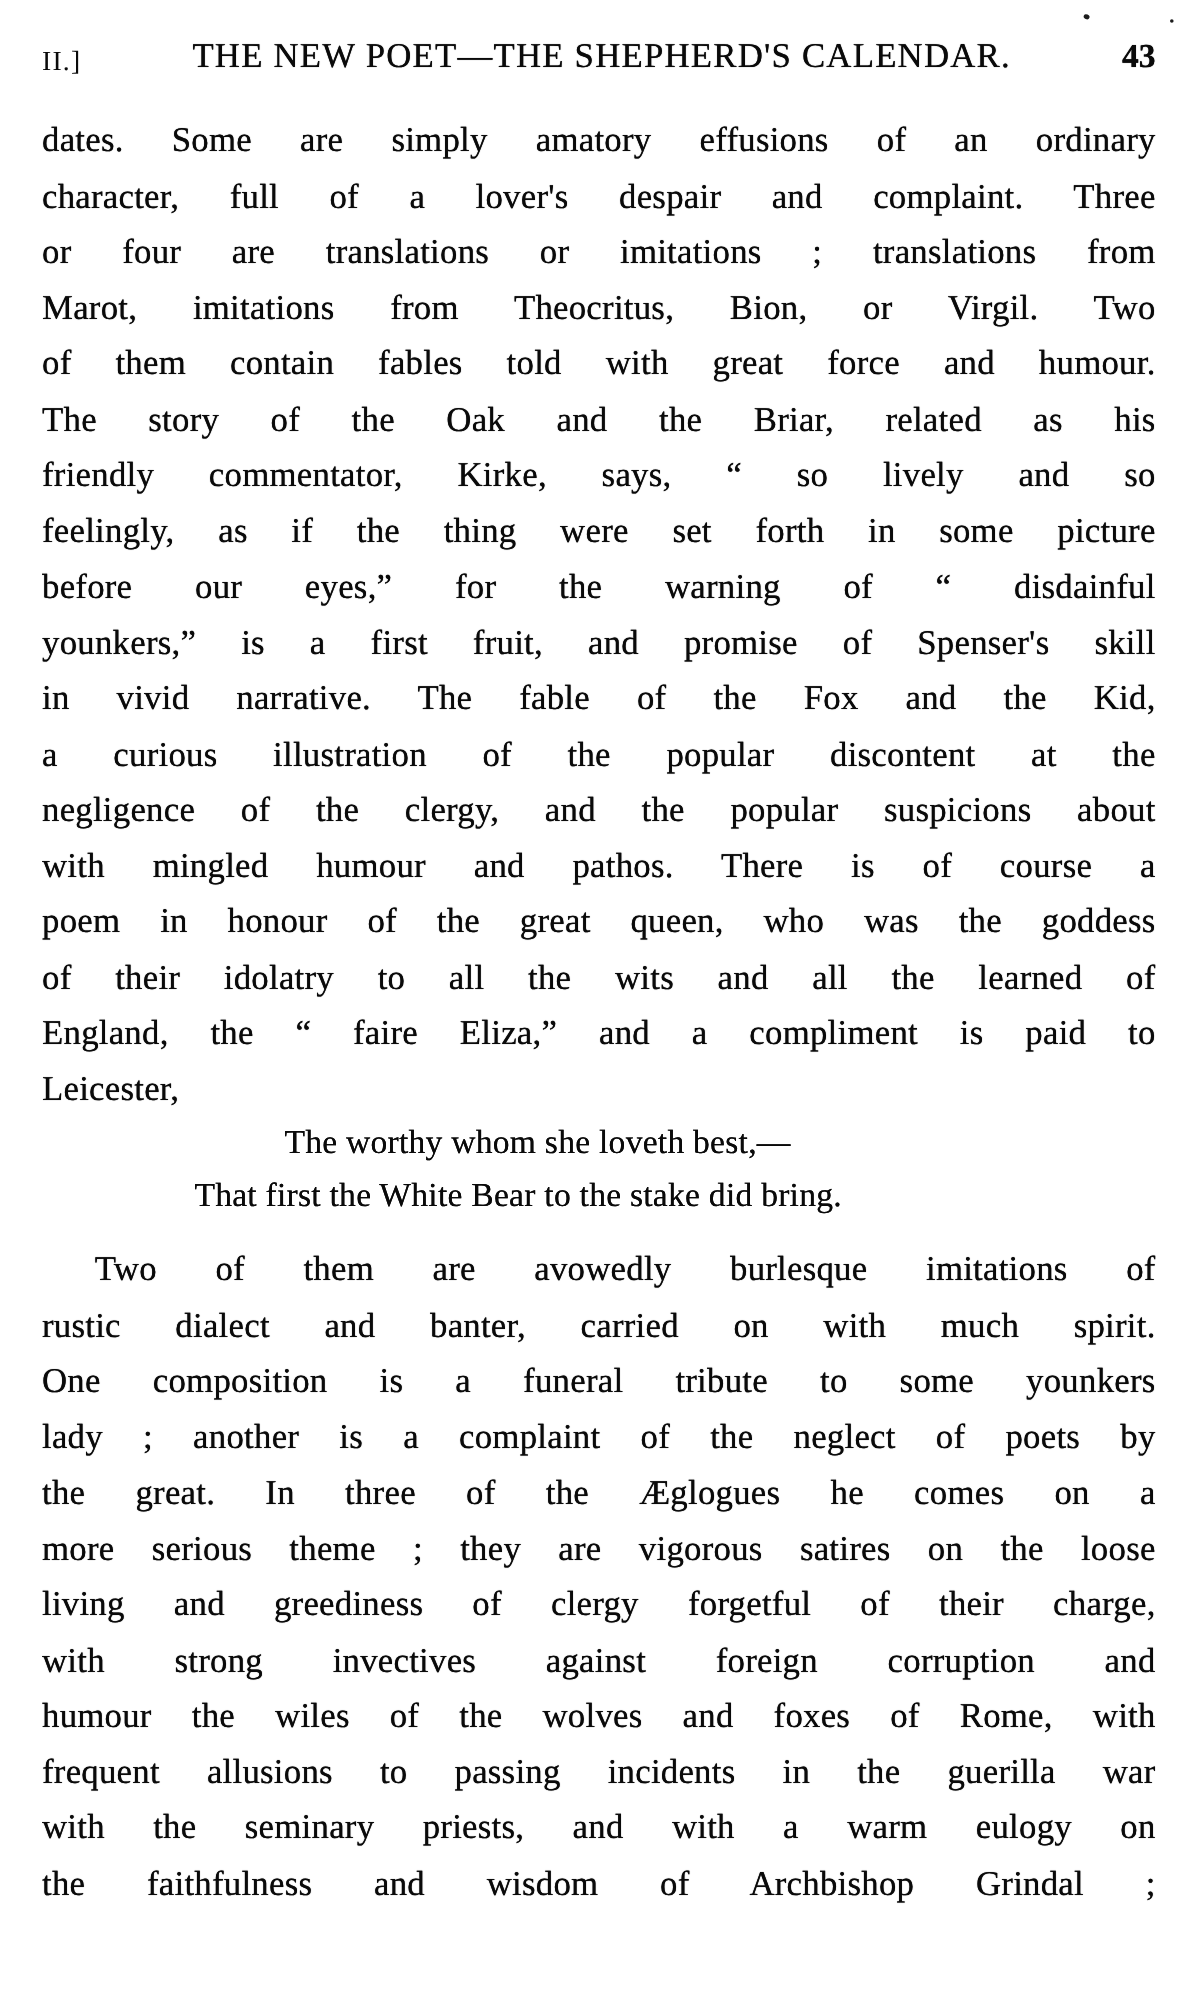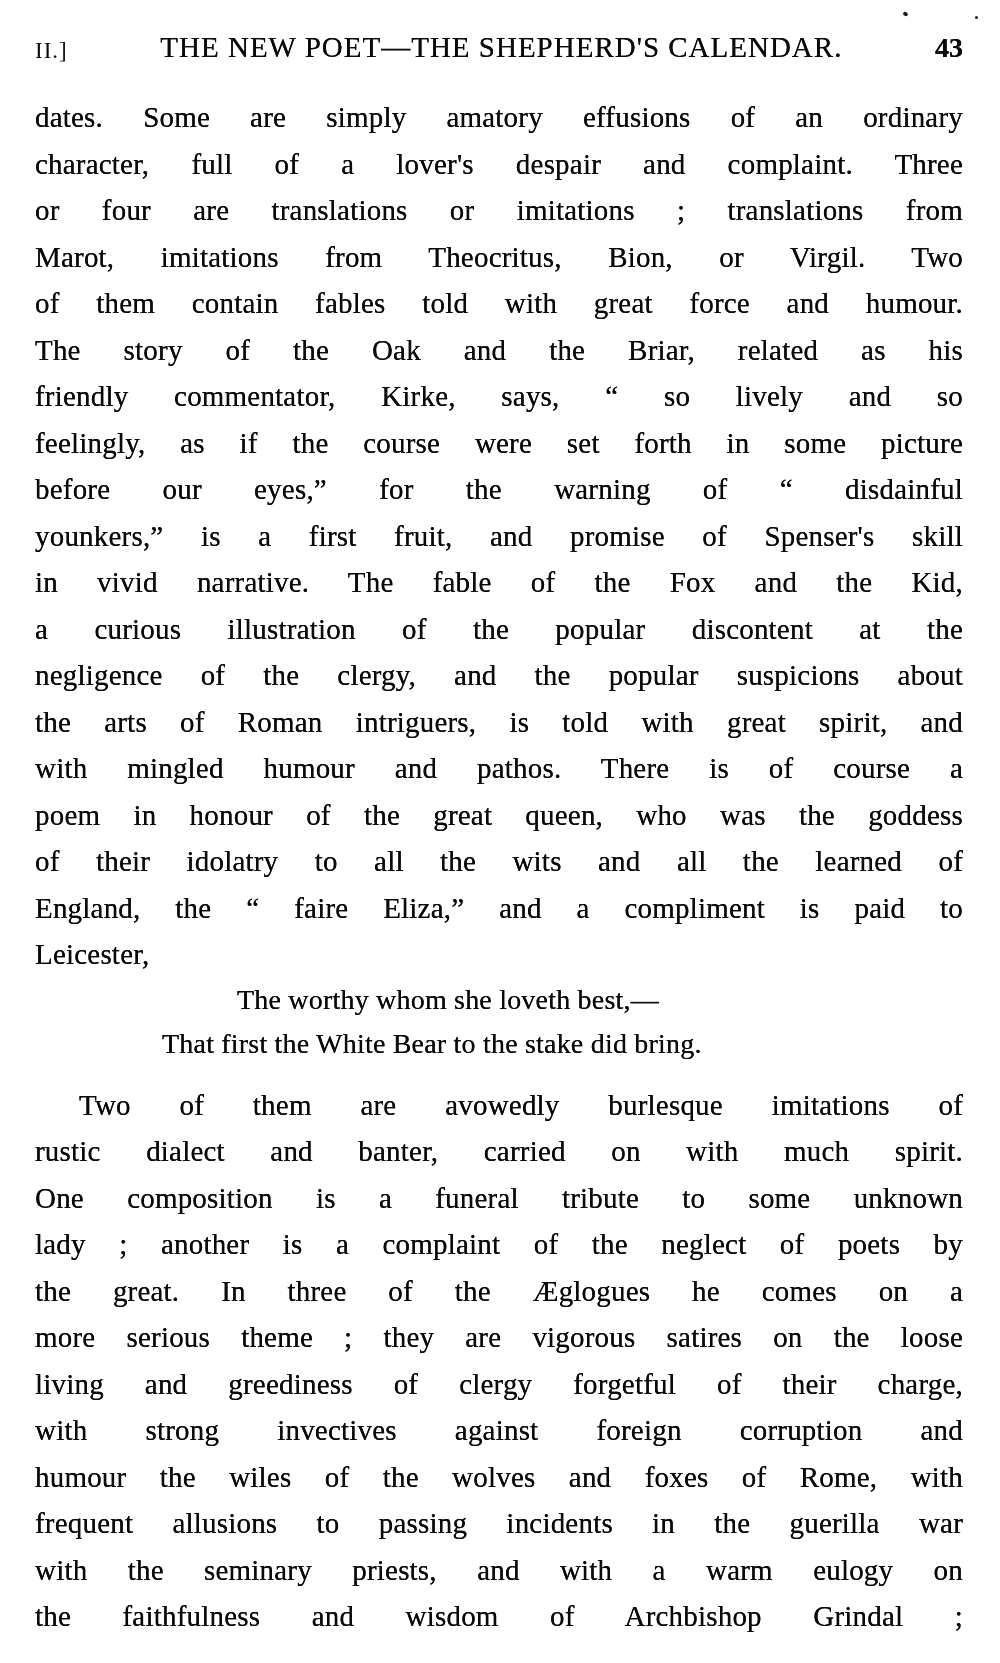--- a/index.html
+++ b/index.html
@@ -102,43 +102,42 @@
   </div>
 
   <div class="para endplain">
       <div class="jline">dates.  Some are simply amatory effusions of an ordinary</div>
       <div class="jline">character, full of a lover's despair and complaint.  Three</div>
       <div class="jline">or four are translations or imitations ;  translations from</div>
       <div class="jline">Marot, imitations from Theocritus, Bion, or Virgil.  Two</div>
       <div class="jline">of them contain fables told with great force and humour.</div>
       <div class="jline">The story of the Oak and the Briar, related as his</div>
       <div class="jline">friendly commentator, Kirke, says, “ so lively and so</div>
-      <div class="jline">feelingly, as if the course were set forth in some picture</div>
+      <div class="jline">feelingly, as if the thing were set forth in some picture</div>
       <div class="jline">before our eyes,” for the warning of “ disdainful</div>
       <div class="jline">younkers,” is a first fruit, and promise of Spenser's skill</div>
       <div class="jline">in vivid narrative.  The fable of the Fox and the Kid,</div>
       <div class="jline">a curious illustration of the popular discontent at the</div>
       <div class="jline">negligence of the clergy, and the popular suspicions about</div>
-      <div class="jline">the arts of Roman intriguers, is told with great spirit, and</div>
       <div class="jline">with mingled humour and pathos.  There is of course a</div>
       <div class="jline">poem in honour of the great queen, who was the goddess</div>
       <div class="jline">of their idolatry to all the wits and all the learned of</div>
       <div class="jline">England, the “ faire Eliza,” and a compliment is paid to</div>
       <div class="jline">Leicester,</div>
     </div>
 
   <div class="verse">
       <div class="jline">The worthy whom she loveth best,—</div>
       <div class="jline">That first the White Bear to the stake did bring.</div>
     </div>
 
   <div class="para indent-first">
       <div class="jline">Two of them are avowedly burlesque imitations of</div>
       <div class="jline">rustic dialect and banter, carried on with much spirit.</div>
-      <div class="jline">One composition is a funeral tribute to some unknown</div>
+      <div class="jline">One composition is a funeral tribute to some younkers</div>
       <div class="jline">lady ; another is a complaint of the neglect of poets by</div>
       <div class="jline">the great.  In three of the Æglogues he comes on a</div>
       <div class="jline">more serious theme ; they are vigorous satires on the loose</div>
       <div class="jline">living and greediness of clergy forgetful of their charge,</div>
       <div class="jline">with strong invectives against foreign corruption and</div>
       <div class="jline">humour the wiles of the wolves and foxes of Rome, with</div>
       <div class="jline">frequent allusions to passing incidents in the guerilla war</div>
       <div class="jline">with the seminary priests, and with a warm eulogy on</div>
       <div class="jline">the faithfulness and wisdom of Archbishop Grindal ;</div>
     </div>

